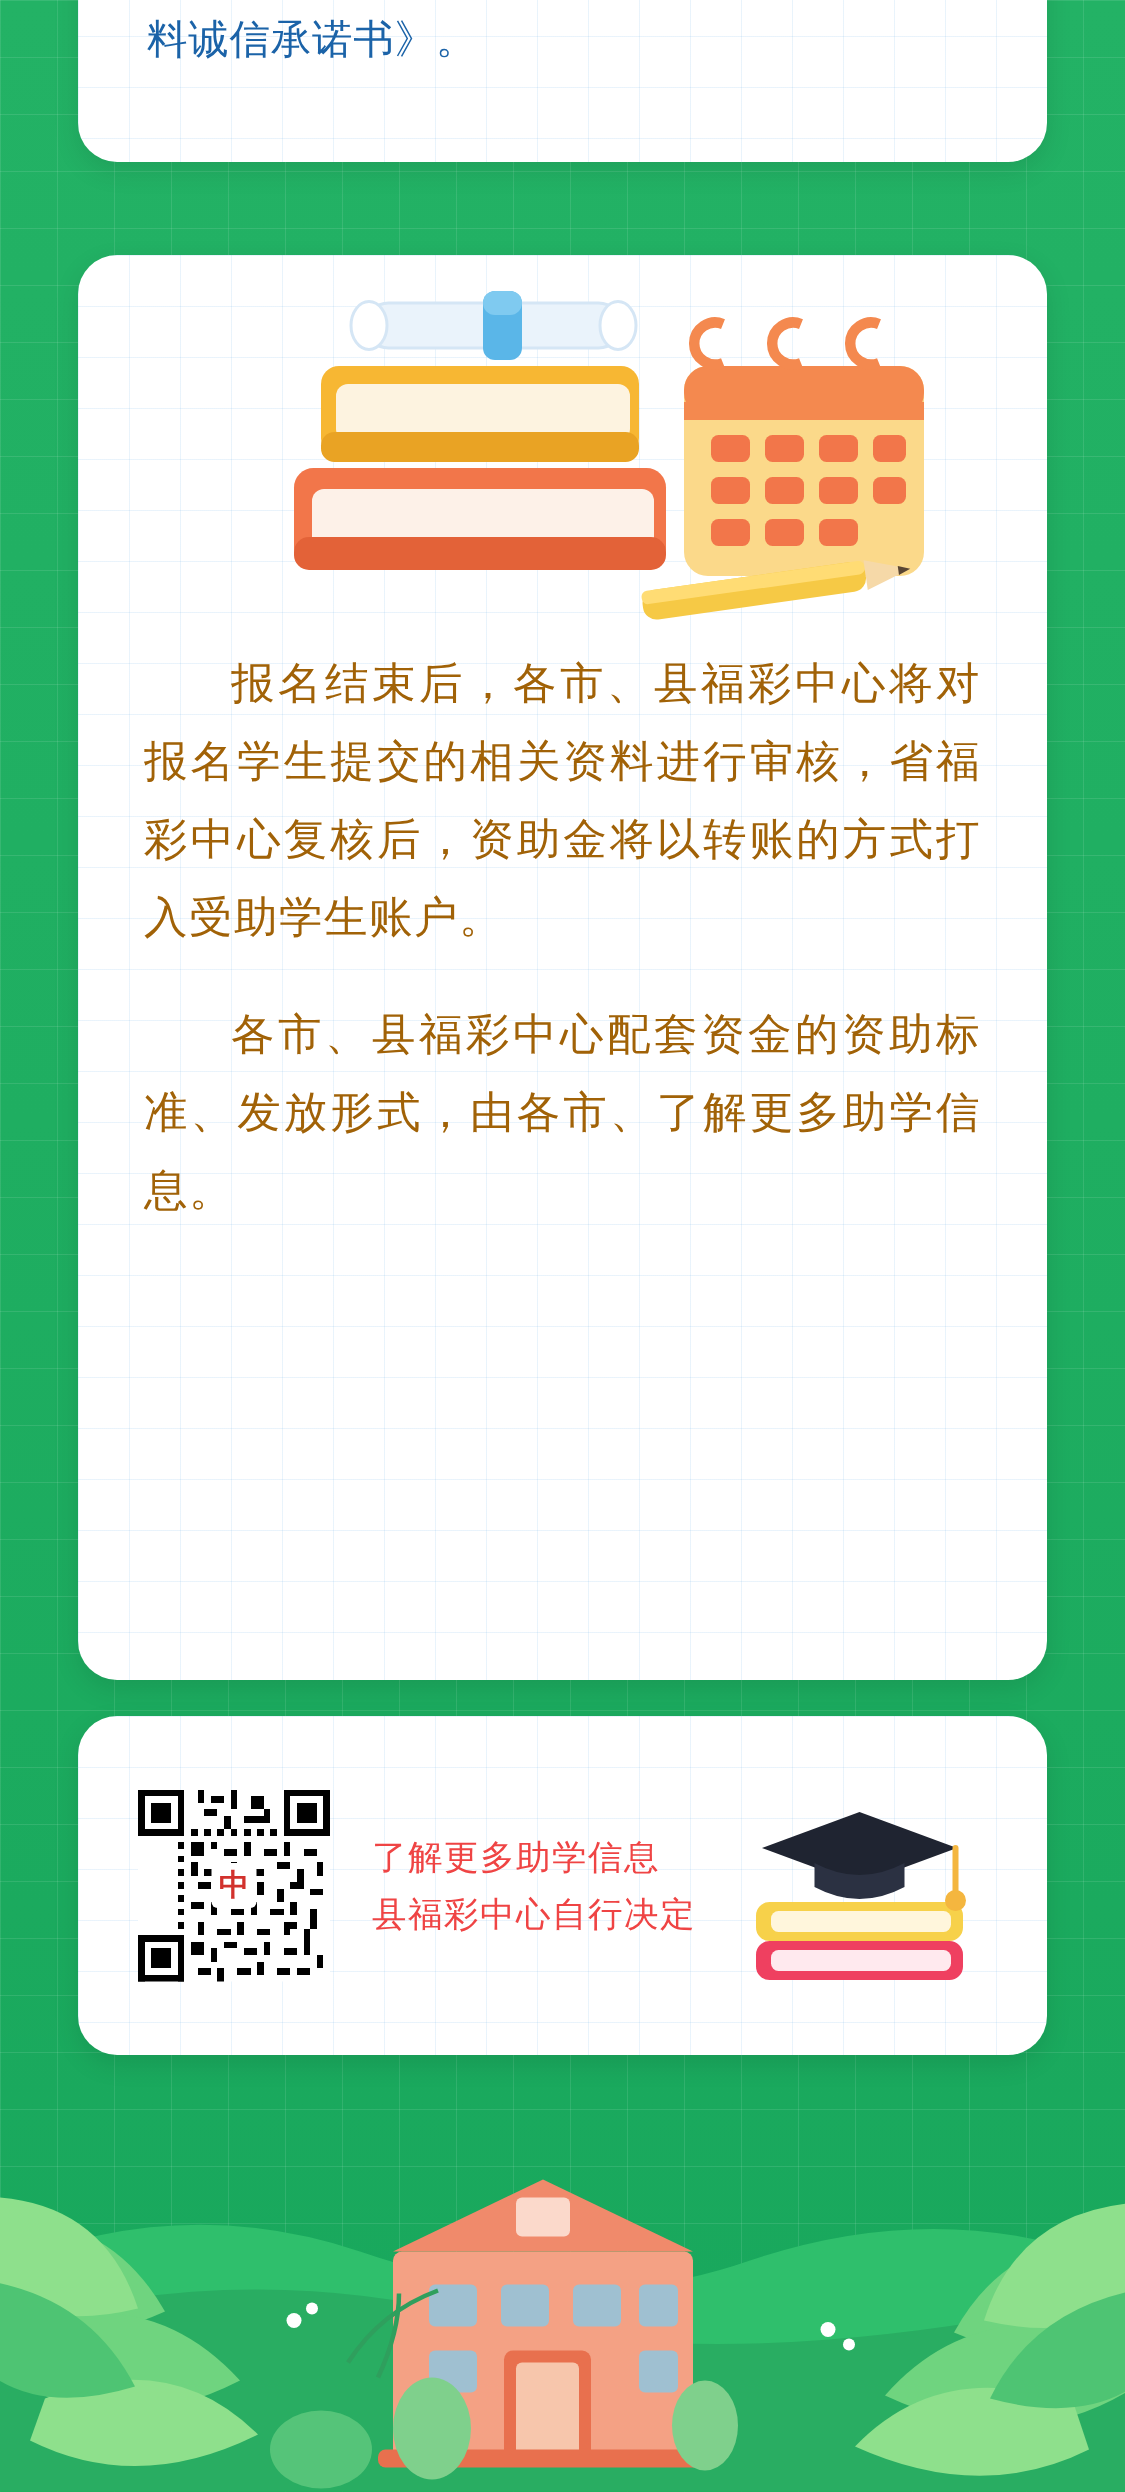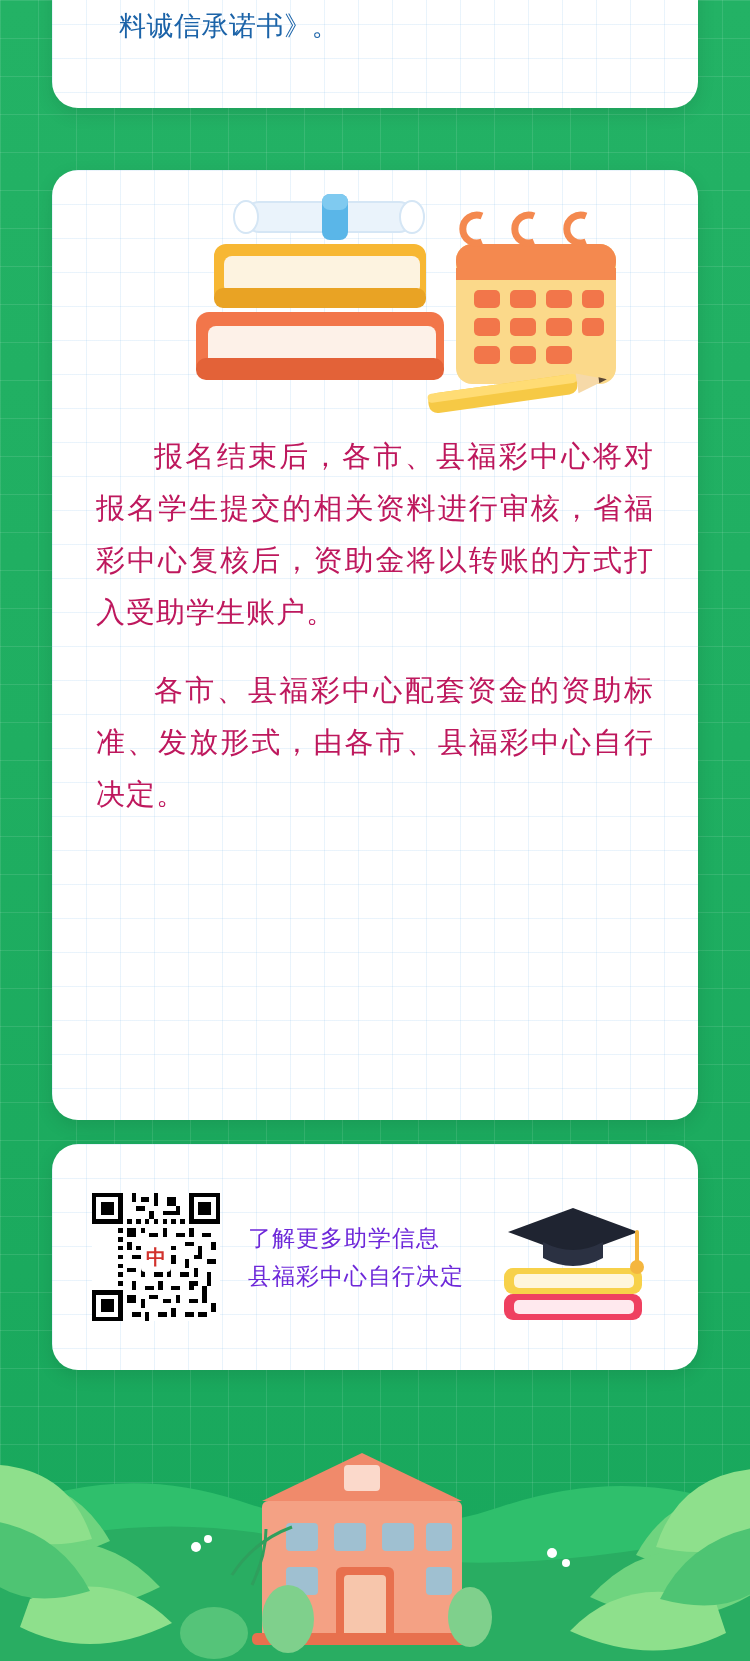--- a/index.html
+++ b/index.html
@@ -36,52 +36,52 @@
       linear-gradient(90deg,rgba(120,185,235,.16) 1px,transparent 1px);
     background-size:34px 34px;
     pointer-events:none;
   }
   .card-inner{position:relative;z-index:2;}
 
   
   #card-top{top:-78px;height:186px;}
   #card-top .card-inner{padding:82px 46px 0;}
   .top-text{
-    font-size:27px;line-height:44px;color:#1b63a8;letter-spacing:.5px;margin-left:21px;
+    font-size:27px;line-height:44px;color:#1b63a8;letter-spacing:.5px;
   }
 
   
   #card-main{top:170px;height:950px;}
   #card-main .card-inner{padding:0 44px 30px;}
 
   .illus{
     position:relative;height:240px;margin:14px 0 6px;
   }
   .para{
-    font-size:29px;line-height:52px;color:#be185d;
+    font-size:29px;line-height:52px;color:#a16207;
     text-indent:58px;margin:0 0 26px;letter-spacing:1px;
     text-align:justify;
   }
   .para:last-child{margin-bottom:0;}
 
   
   #card-qr{top:1144px;height:226px;}
   #card-qr .card-inner{
     height:100%;display:flex;align-items:center;padding:0 40px;box-sizing:border-box;
   }
   .qr-box{width:128px;height:128px;position:relative;flex:0 0 auto;}
   .qr-img{width:128px;height:128px;display:block;}
   .qr-center{
     position:absolute;left:50%;top:50%;transform:translate(-50%,-50%);
     width:30px;height:30px;border-radius:4px;background:#fff;
     display:flex;align-items:center;justify-content:center;
   }
   .qr-center span{color:#d2322d;font-size:20px;font-weight:bold;line-height:1;}
   .qr-text{
-    margin-left:28px;color:#6d28d9;font-size:23px;line-height:38px;
+    margin-left:28px;color:#ef4444;font-size:23px;line-height:38px;
     letter-spacing:1px;
   }
   .qr-illus{margin-left:auto;width:170px;height:150px;position:relative;}
 
   
   .scenery{position:absolute;left:0;bottom:0;width:750px;height:300px;}
 </style>
 </head>
 <body>
 
@@ -150,21 +150,21 @@
         <g transform="rotate(-8 420 210)">
           <rect x="332" y="198" width="150" height="20" rx="9" fill="#f6c945"></rect>
           <rect x="332" y="198" width="150" height="9" rx="4" fill="#ffdc74"></rect>
           <polygon points="482,198 512,208 482,218" fill="#f6d9a8"></polygon>
           <polygon points="504,205 512,208 504,211" fill="#5a4632"></polygon>
         </g>
       </svg>
     </div>
 
     <p class="para">报名结束后，各市、县福彩中心将对报名学生提交的相关资料进行审核，省福彩中心复核后，资助金将以转账的方式打入受助学生账户。</p>
-    <p class="para">各市、县福彩中心配套资金的资助标准、发放形式，由各市、县福彩中心自行决定。</p>
+    <p class="para">各市、县福彩中心配套资金的资助标准、发放形式，由各市、了解更多助学信息。</p>
 
   </div>
 </div>
 
 <div class="card" id="card-qr">
   <div class="card-grid"></div>
   <div class="card-inner">
 
     <div class="qr-box">
       <svg class="qr-img" viewBox="0 0 29 29" shape-rendering="crispEdges" xmlns="http://www.w3.org/2000/svg">

